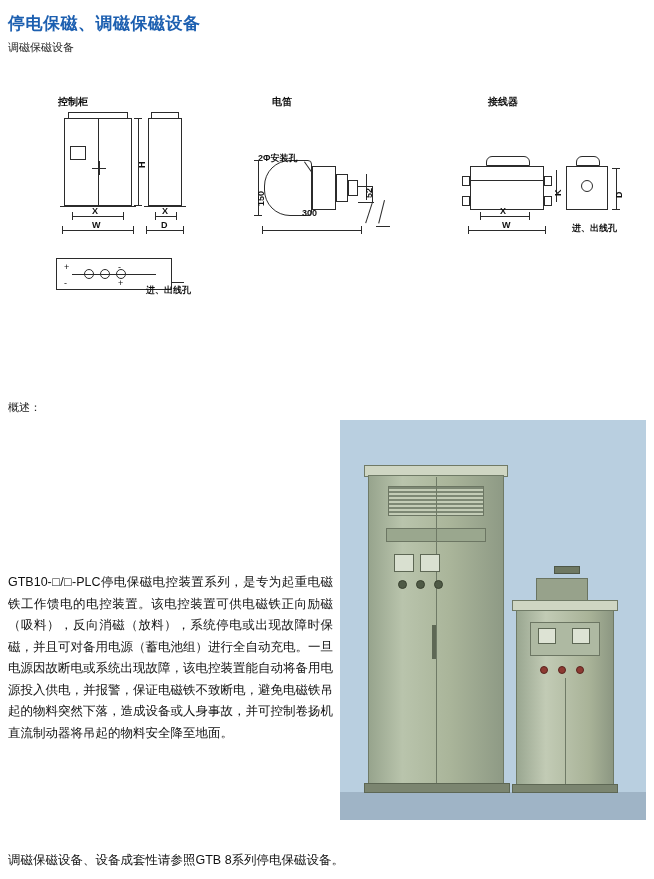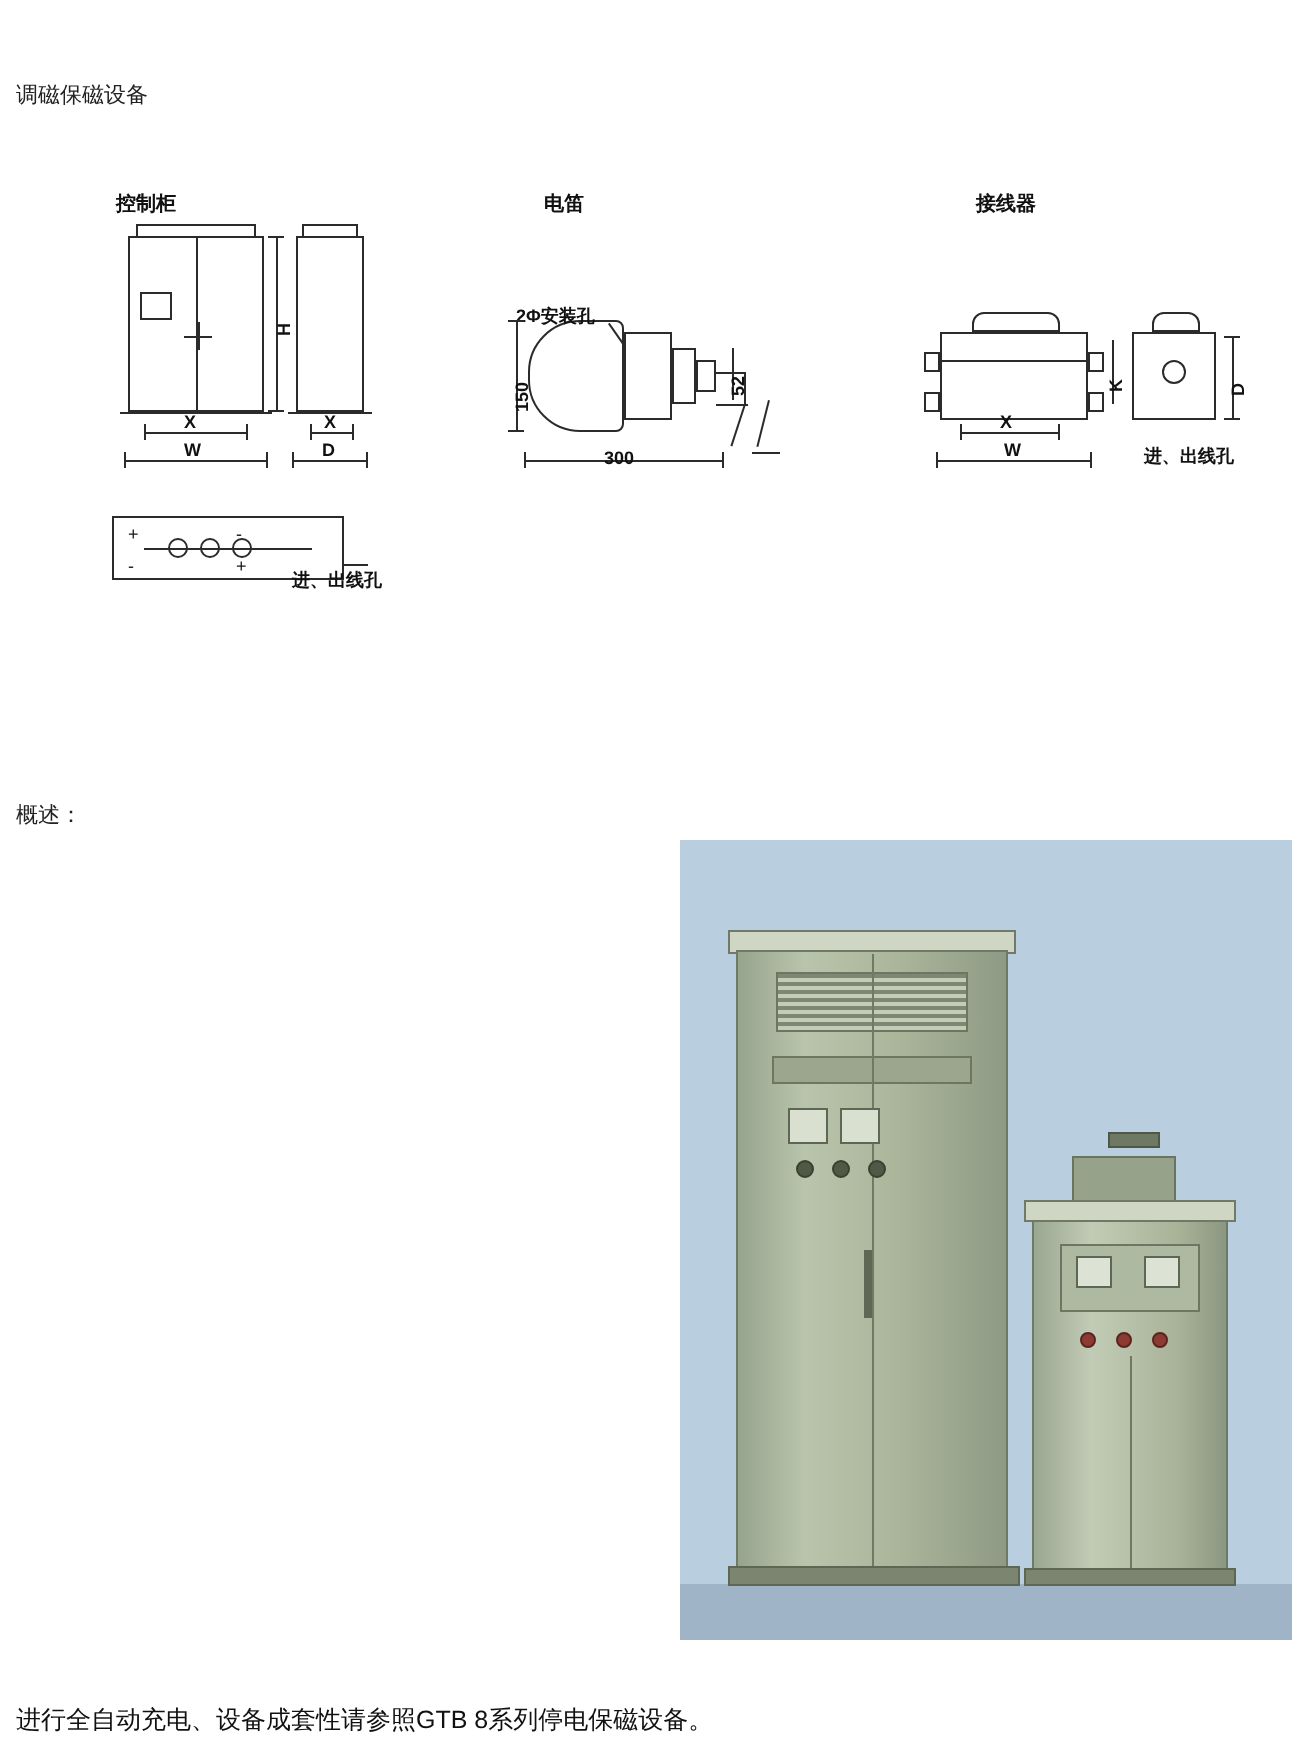--- a/index.html
+++ b/index.html
@@ -226,20 +226,21 @@
   .floor {
     left: 0px; top: 372px; width: 306px; height: 28px;
     background: #9fb4c6;
   }
 </style>
 </head>
 <body>
 
 <div class="page">
 
+  <div class="h-blue" id="title-1">停电保磁、调磁保磁设备</div>
   <div class="sub-label" id="subtitle-1">调磁保磁设备</div>
 
   <div class="drawing-caption" id="cap-cabinet">控制柜</div>
   <div class="drawing-caption" id="cap-horn">电笛</div>
   <div class="drawing-caption" id="cap-junc">接线器</div>
 
   <div class="dwg">
 
     <div class="box" style="left:64px; top:118px; width:68px; height:88px;"></div>
     <div class="box" style="left:68px; top:112px; width:60px; height:7px;"></div>
@@ -314,21 +315,21 @@
     <div class="ln lnh" style="left:254px; top:160px; width:8px;"></div>
     <div class="ln lnh" style="left:254px; top:215px; width:8px;"></div>
     <div class="dim-rot" style="left:256px; top:206px;">150</div>
 
     <div class="ln lnv" style="left:366px; top:174px; height:26px;"></div>
     <div class="dim-rot" style="left:364px; top:198px;">52</div>
 
     <div class="ln lnh" style="left:262px; top:230px; width:100px;"></div>
     <div class="ln lnv" style="left:262px; top:226px; height:8px;"></div>
     <div class="ln lnv" style="left:361px; top:226px; height:8px;"></div>
-    <div class="dim" style="left:302px; top:224px;">300</div>
+    <div class="dim" style="left:302px; top:208px;">300</div>
   </div>
 
   <div class="dwg">
 
     <div class="box" style="left:470px; top:166px; width:74px; height:44px;"></div>
     <div class="box" style="left:486px; top:156px; width:44px; height:10px; border-radius:6px 6px 0 0;"></div>
     <div class="ln lnh" style="left:470px; top:180px; width:74px;"></div>
     <div class="box" style="left:462px; top:176px; width:8px; height:10px;"></div>
     <div class="box" style="left:462px; top:196px; width:8px; height:10px;"></div>
     <div class="box" style="left:544px; top:176px; width:8px; height:10px;"></div>
@@ -354,22 +355,23 @@
     <div class="ln lnv" style="left:616px; top:168px; height:42px;"></div>
     <div class="ln lnh" style="left:612px; top:168px; width:8px;"></div>
     <div class="ln lnh" style="left:612px; top:209px; width:8px;"></div>
     <div class="dim-rot" style="left:614px; top:198px;">D</div>
 
     <div class="note" style="left:572px; top:222px;">进、出线孔</div>
   </div>
 
   <div class="sub-label" id="overview-label">概述：</div>
 
-
-  <div id="footer-note">进行全自动充电、设备成套性请参照GTB 8系列停电保磁设备。</div>
+  <div class="body-text" id="para-2">GTB10-□/□-PLC停电保磁电控装置系列，是专为起重电磁铁工作馈电的电控装置。该电控装置可供电磁铁正向励磁（吸料），反向消磁（放料），系统停电或出现故障时保磁，并且可对备用电源（蓄电池组）进行全自动充电。一旦电源因故断电或系统出现故障，该电控装置能自动将备用电源投入供电，并报警，保证电磁铁不致断电，避免电磁铁吊起的物料突然下落，造成设备或人身事故，并可控制卷扬机直流制动器将吊起的物料安全降至地面。</div>
+
+  <div id="footer-note">调磁保磁设备、设备成套性请参照GTB 8系列停电保磁设备。</div>
 
   <div id="photo">
     <div class="pw floor"></div>
 
     <div class="pw cab-top"></div>
     <div class="pw cab-body"></div>
     <div class="pw cab-vent"></div>
     <div class="pw cab-plate"></div>
     <div class="pw cab-door-split"></div>
     <div class="pw cab-meter cab-meter-1"></div>

